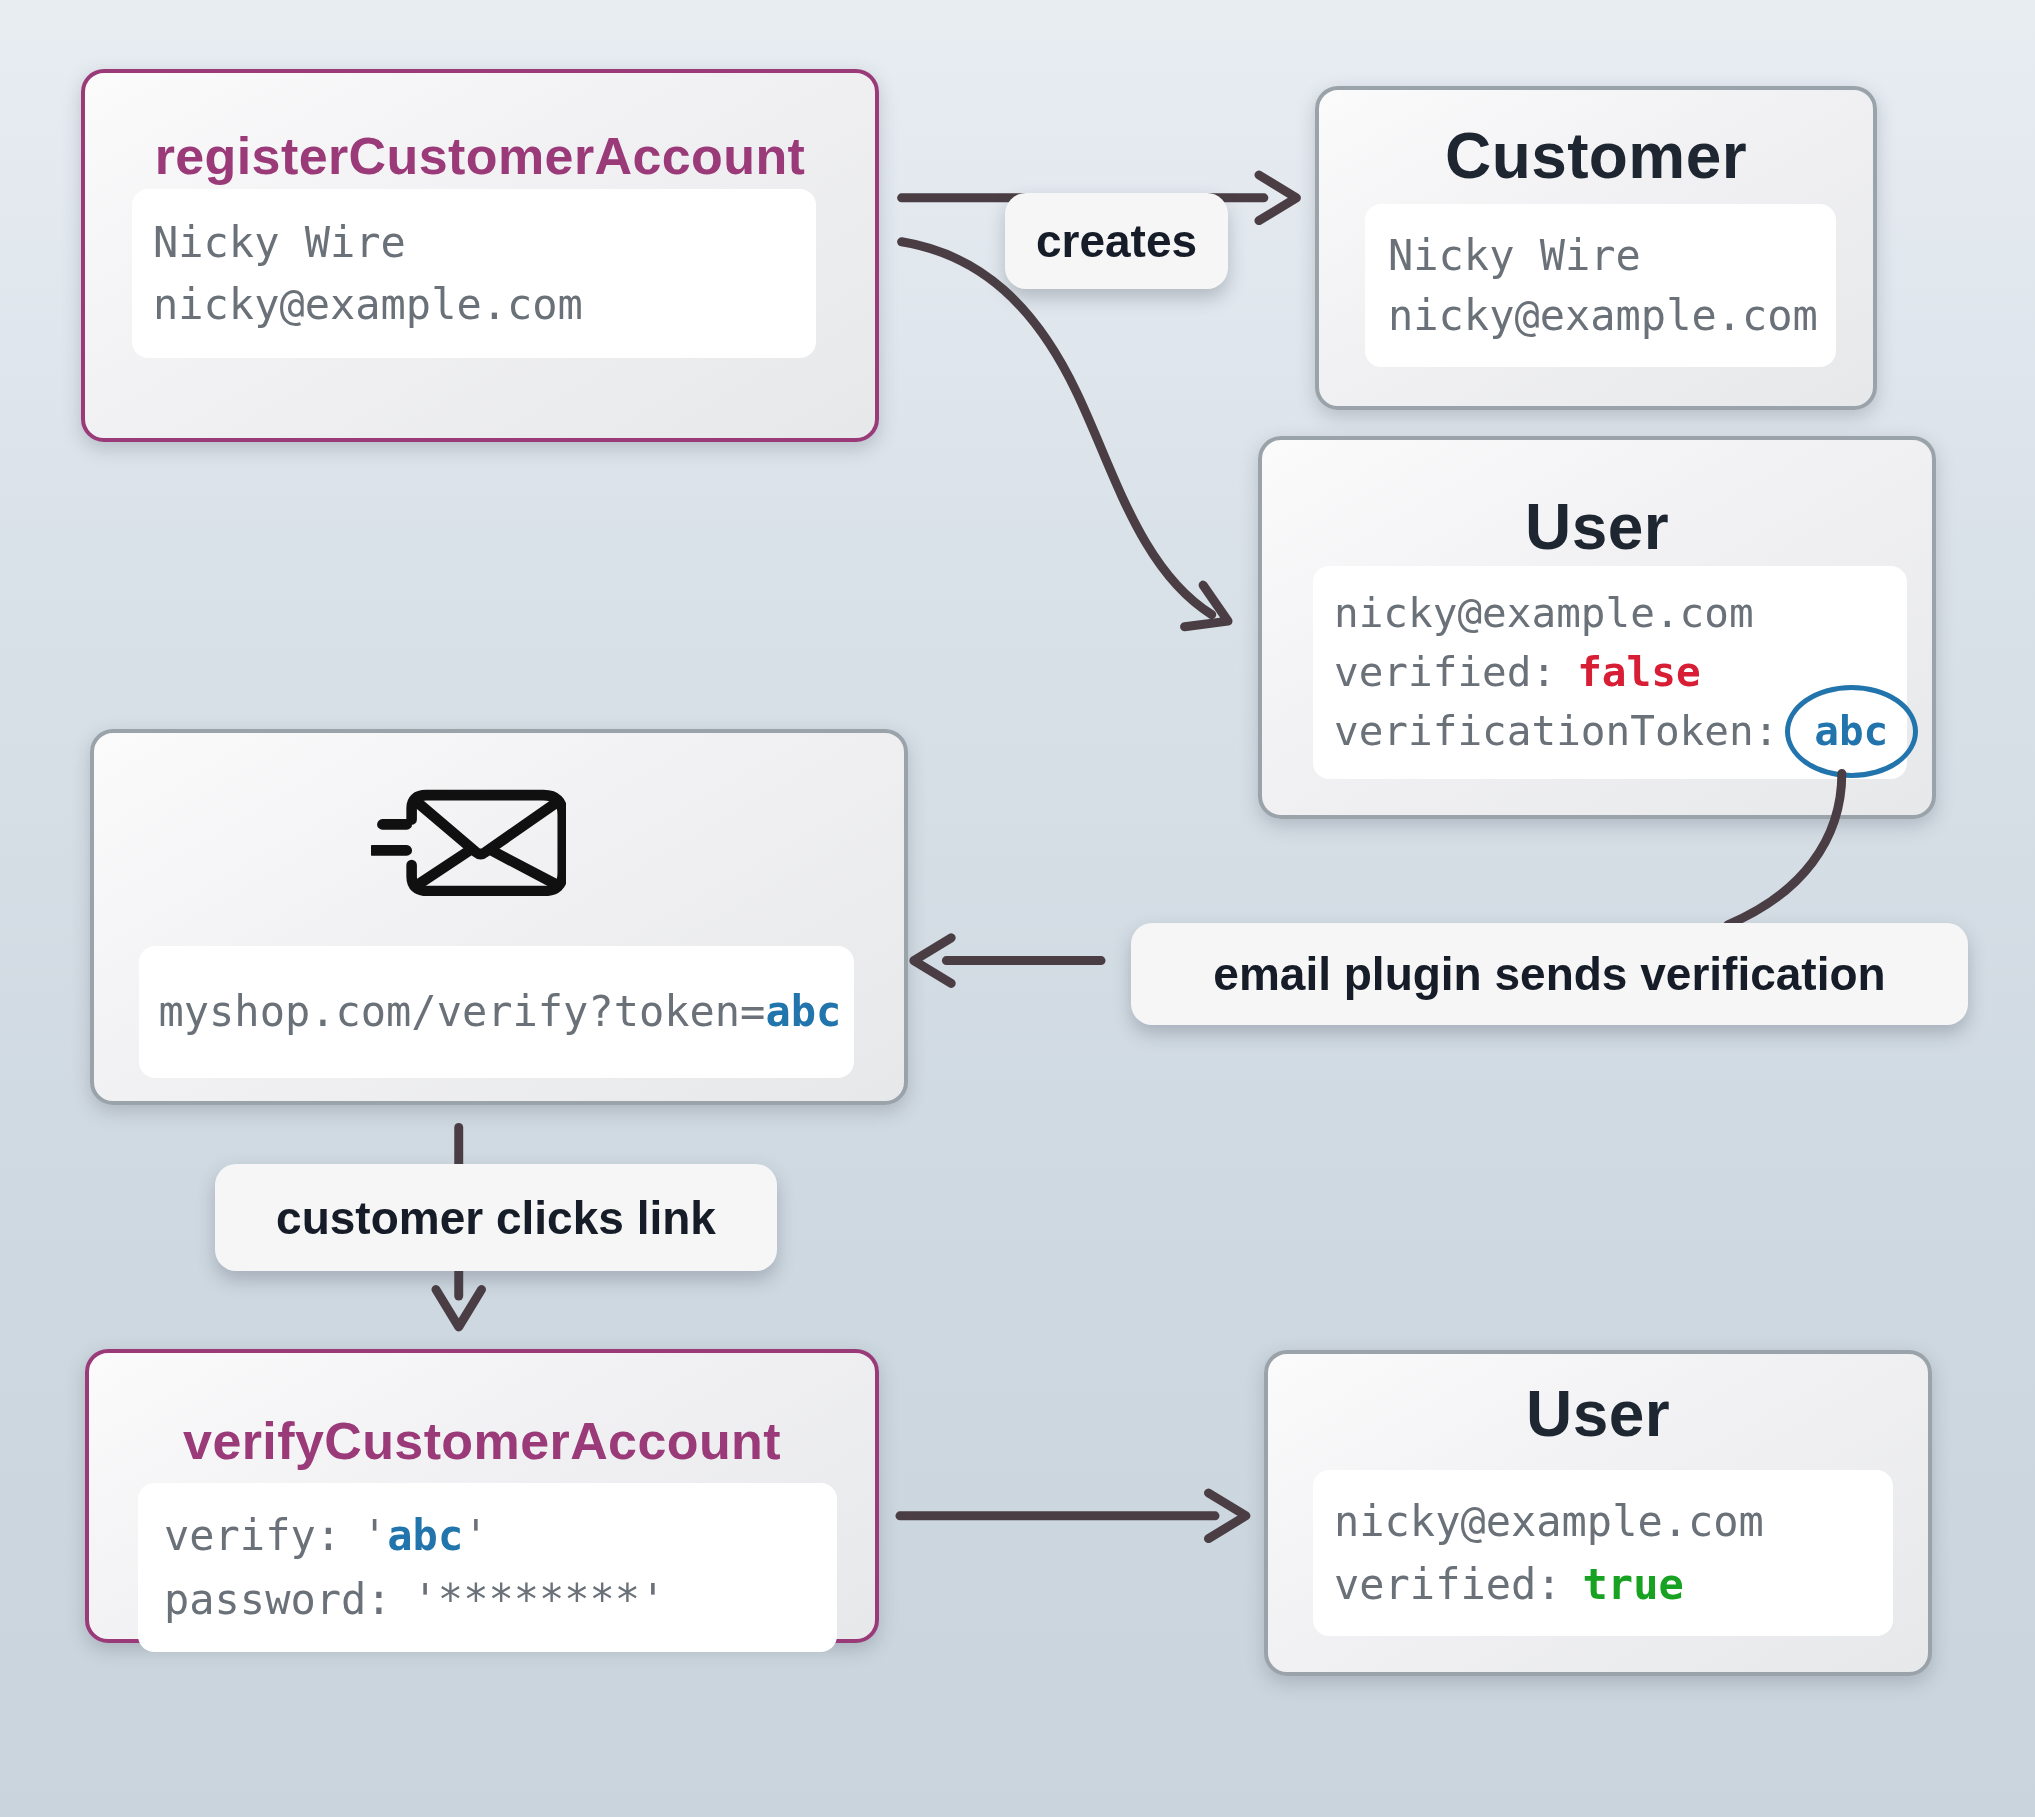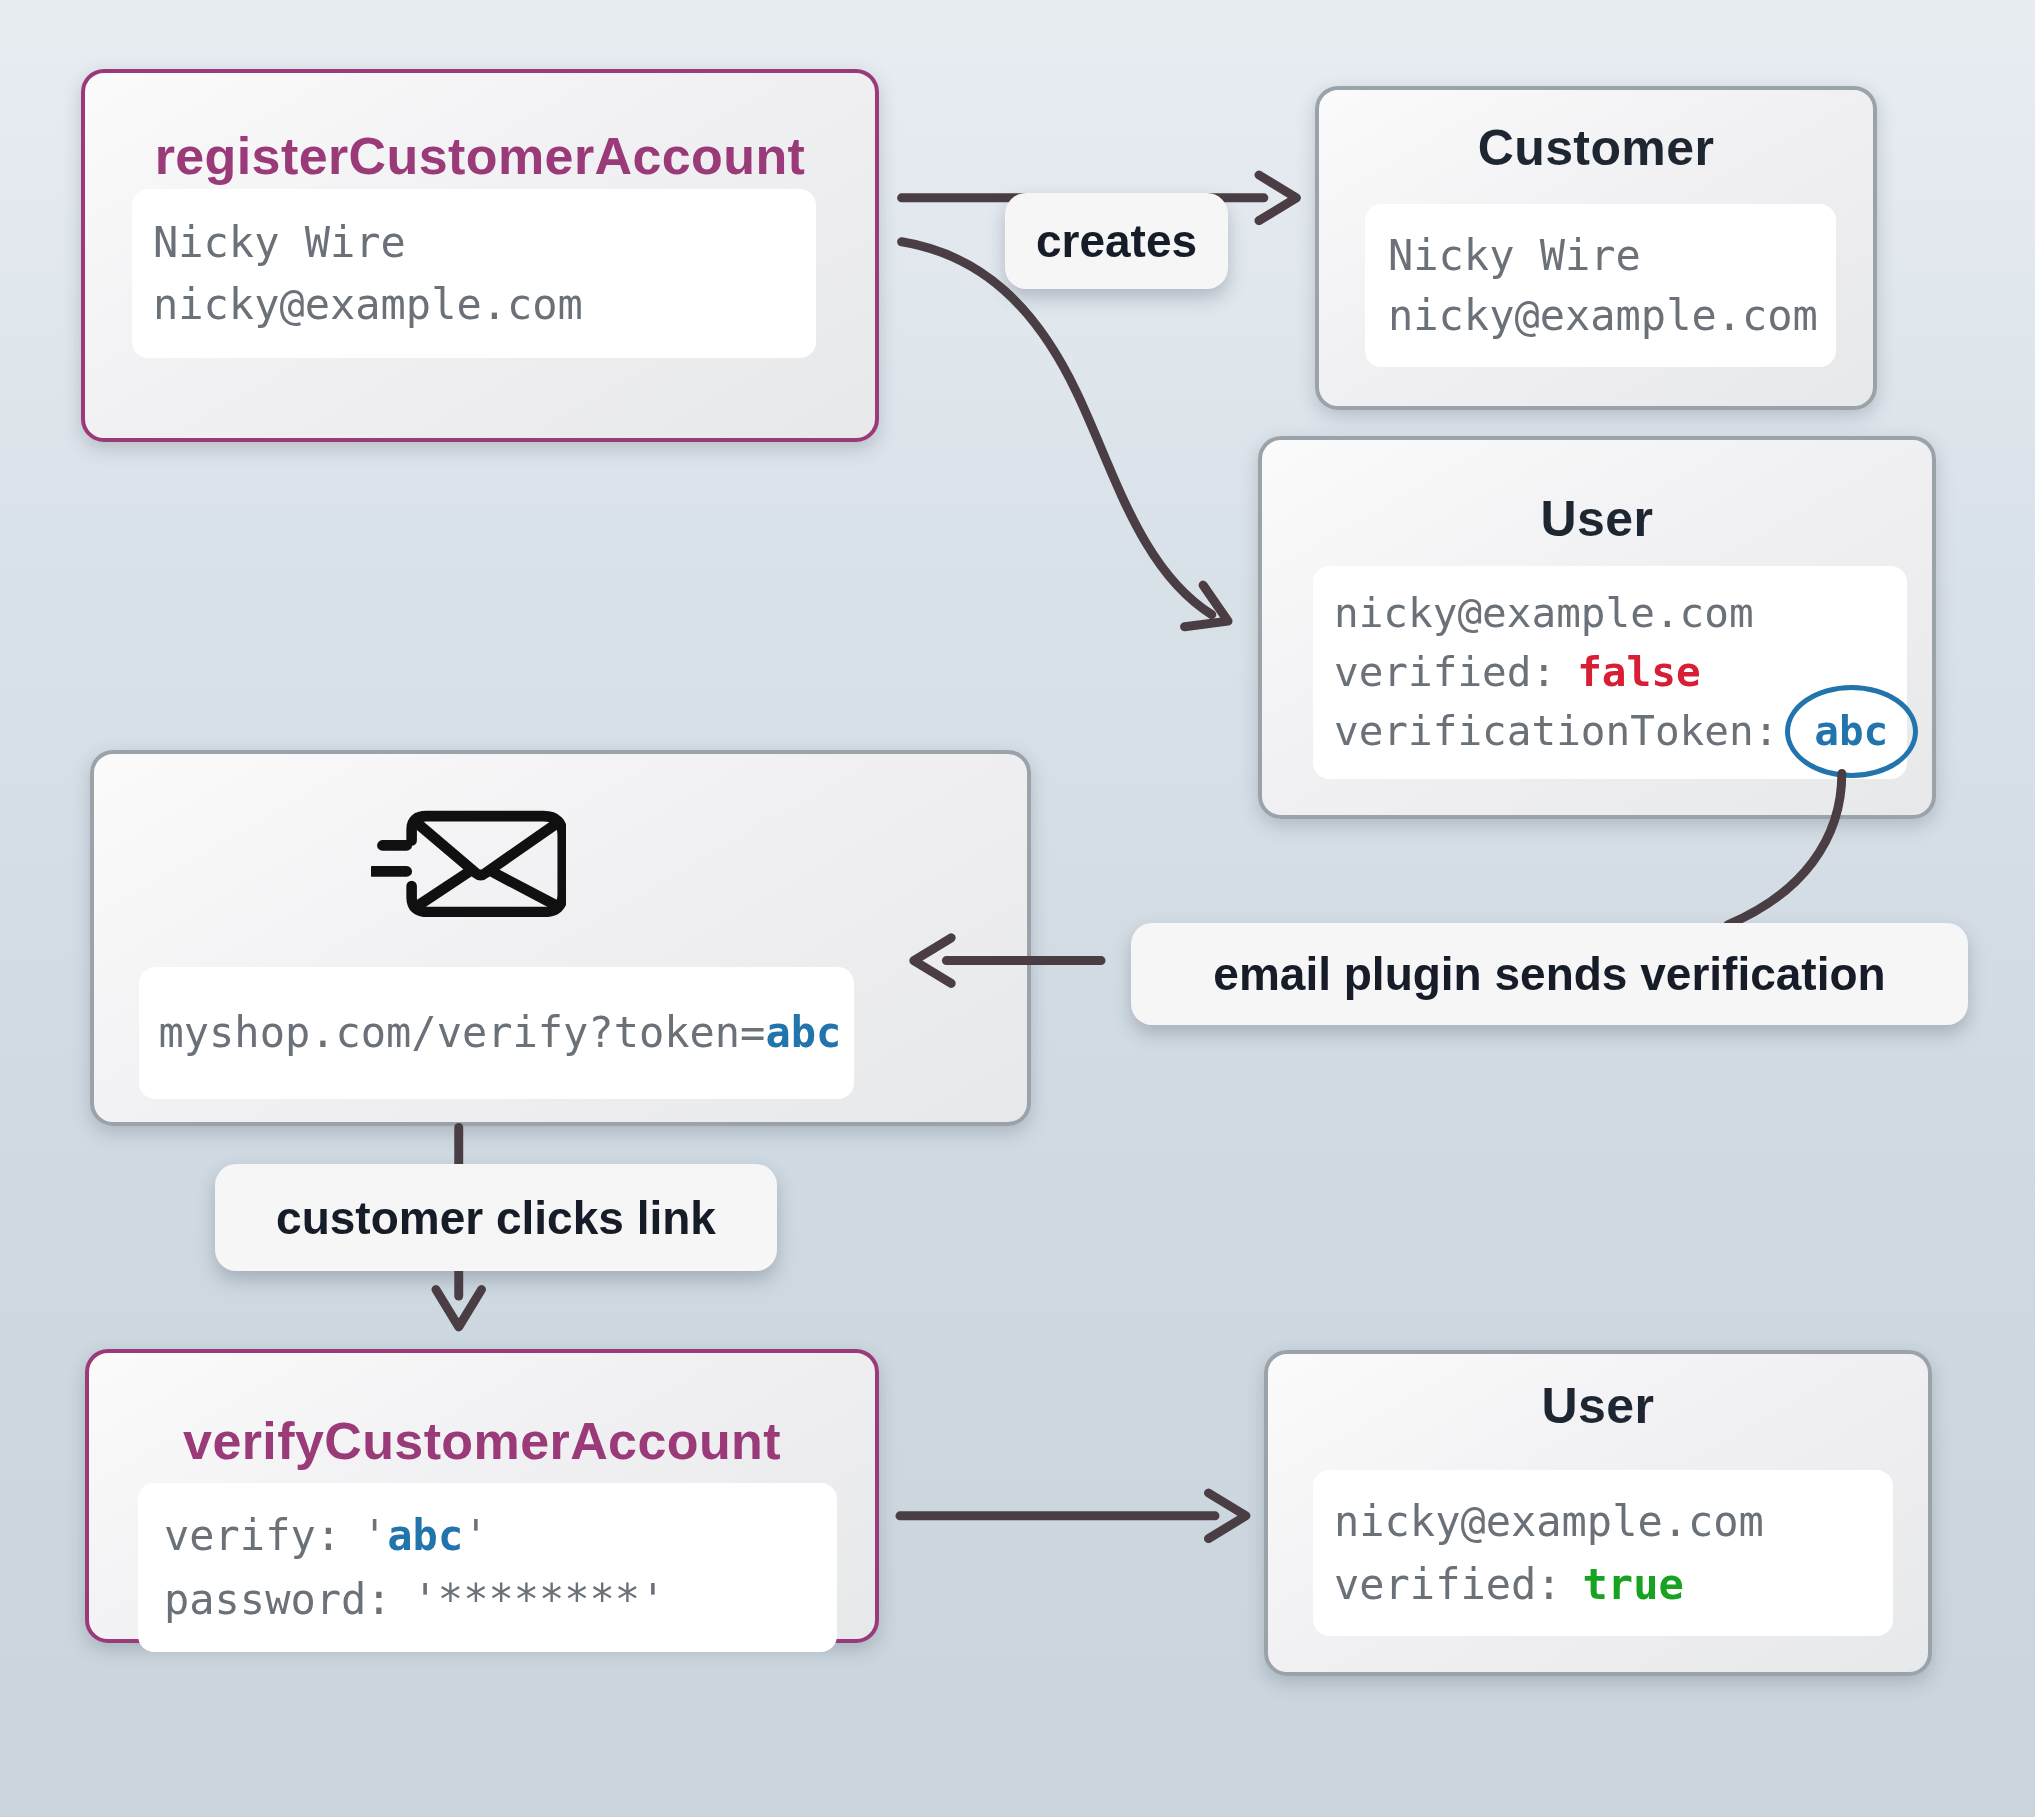--- a/index.html
+++ b/index.html
@@ -15,21 +15,21 @@
   .node{
     position:absolute;border-radius:23px;
     background:linear-gradient(150deg,#fbfbfc 0%,#f1f1f3 45%,#e7e8ea 100%);
     box-shadow:0 6.5px 18px rgba(70,80,95,.25);
     box-sizing:border-box;
   }
   .node.purple{border:4.9px solid #9a3a79;}
   .node.gray{border:4.1px solid #9aa3a9;}
   .node-title{
     text-align:center;font-weight:bold;color:#1e2631;
-    font-size:50px;letter-spacing:0.4px;
+    font-size:64px;letter-spacing:0.4px;
   }
   .node-title.purple-text{color:#9a3a79;font-size:52px;margin-top:24px;}
   .card{
     position:absolute;background:#ffffff;border-radius:16.3px;
     font-family:"DejaVu Sans Mono", monospace;font-size:42px;color:#6a7178;
     display:flex;flex-direction:column;justify-content:center;
     box-sizing:border-box;
   }
   .card .line{line-height:62px;white-space:nowrap;display:flex;align-items:center;}
   .red{color:#d71e35;font-weight:bold;}
@@ -57,21 +57,21 @@
   #register-card{left:47px;top:116px;width:684px;height:169px;padding-left:21px;}
 
   #customer-box{left:1315px;top:86px;width:562px;height:324px;padding-top:29px;}
   #customer-card{left:46px;top:114px;width:471px;height:163px;padding-left:23px;}
   #customer-card .line{line-height:60px;}
 
   #user1-box{left:1258px;top:436px;width:678px;height:383px;padding-top:50px;}
   #user1-card{left:51px;top:126px;width:594px;height:213px;padding-left:21px;font-size:41px;}
   #user1-card .line{line-height:59px;}
 
-  #email-box{left:90px;top:729px;width:941px;height:376px;margin-top:21px;}
+  #email-box{left:90px;top:729px;width:818px;height:376px;}
   #email-icon{position:absolute;left:277px;top:49px;width:195px;height:114px;}
   #email-card{left:45px;top:213px;width:715px;height:132px;padding-left:19.5px;}
 
   #verify-box{left:85px;top:1349px;width:794px;height:294px;padding-top:34px;}
   #verify-card{left:49px;top:130px;width:699px;height:169px;padding-left:26px;}
   #verify-card .line{line-height:64px;}
 
   #user2-box{left:1264px;top:1350px;width:668px;height:326px;padding-top:23px;}
   #user2-card{left:45px;top:116px;width:580px;height:166px;padding-left:21px;font-size:42px;}
   #user2-card .line{line-height:63px;}

